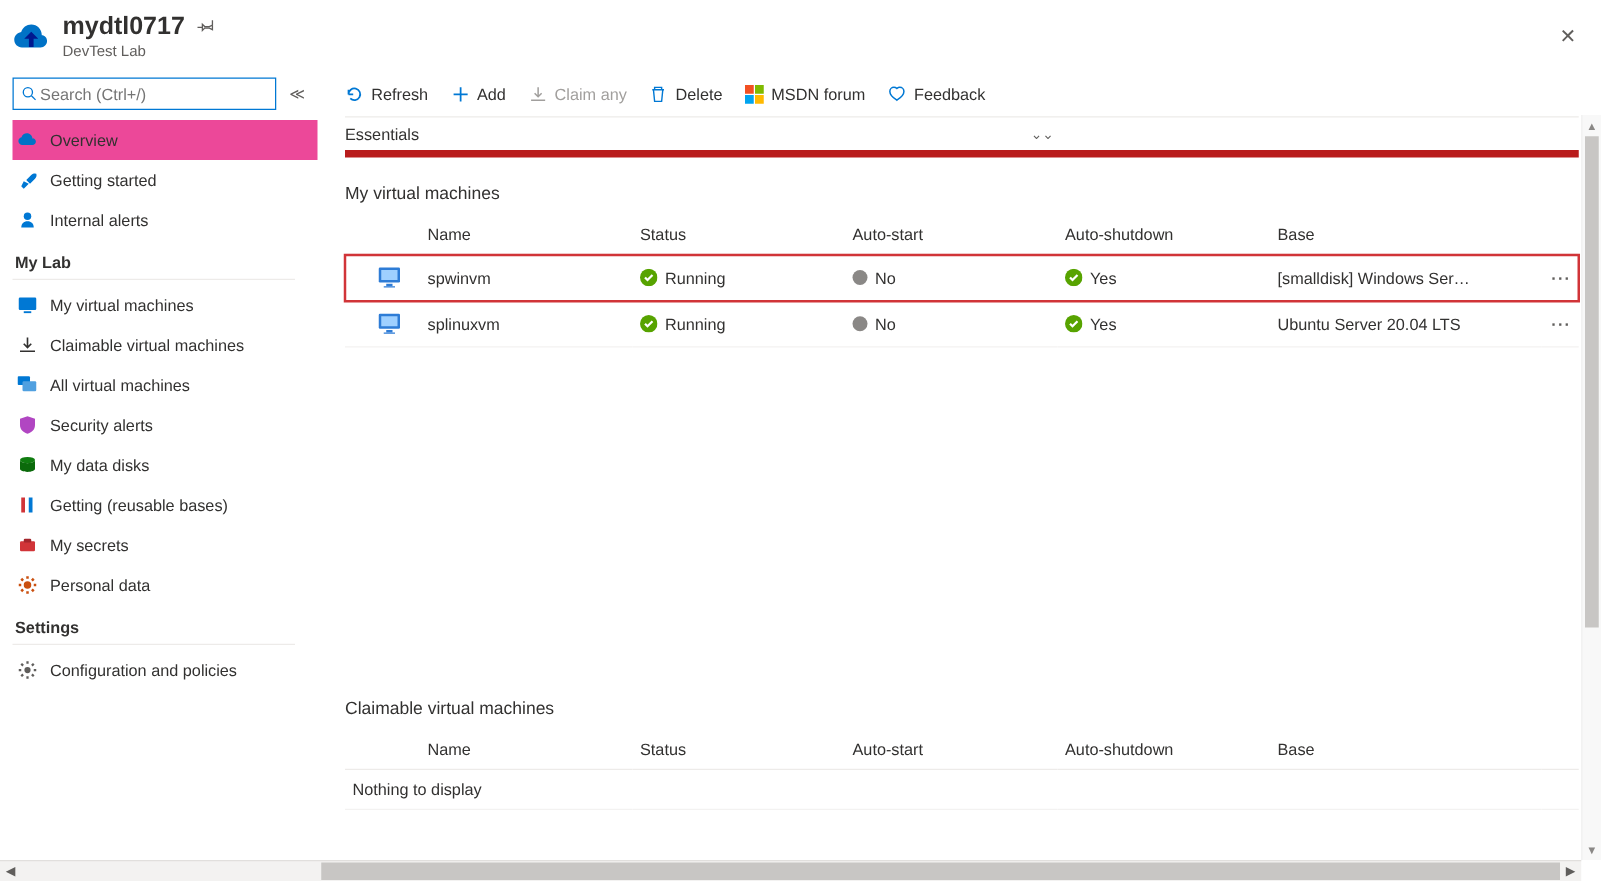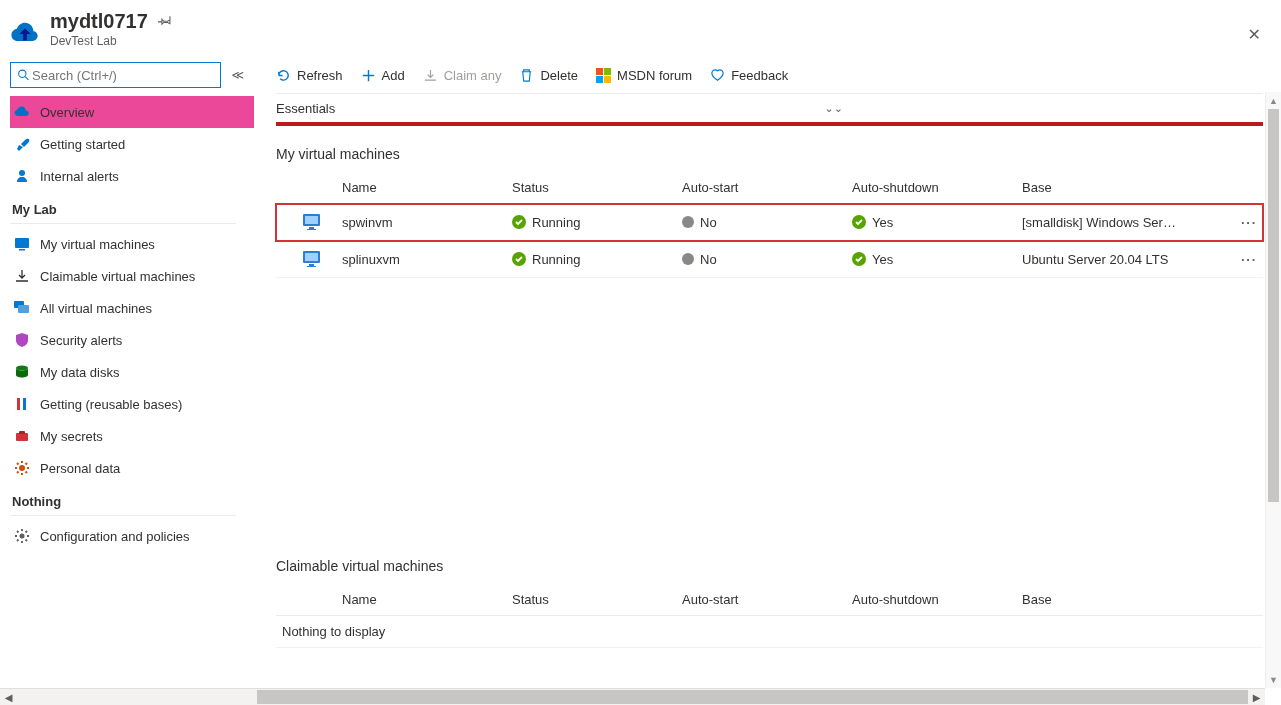--- a/index.html
+++ b/index.html
@@ -9,21 +9,21 @@
     font-size: 13px;
     color: #323130;
     background: #ffffff;
     width: 1281px;
     height: 705px;
     overflow: hidden;
     position: relative;
   }
   .header {
     display: flex;
-    align-items: flex-end;
+    align-items: center;
     padding: 10px 16px 6px 10px;
   }
   .header .cloud-icon {
     width: 30px;
     height: 30px;
     margin-right: 10px;
     margin-top: 2px;
   }
   .header .titles { flex: 1; }
   .header .page-title {
@@ -128,21 +128,21 @@
     cursor: pointer;
     color: #323130;
   }
   .toolbar .tbtn.disabled { color: #a19f9d; }
   .tbtn svg, .tbtn .ms-logo { width: 15px; height: 15px; }
   .essentials {
     height: 32px;
     display: flex;
     align-items: center;
     justify-content: space-between;
-    border-bottom: 4px solid #b91c1c;
+    border-bottom: 6px solid #b91c1c;
     font-size: 13px;
     color: #323130;
     padding-right: 420px;
   }
   .section-title {
     font-size: 14px;
     margin: 20px 0 10px 0;
     color: #323130;
   }
   table.vm-table {
@@ -369,21 +369,21 @@
       <span>My secrets</span>
     </div>
     <div class="nav-item">
       <span class="nav-icon"><svg viewBox="0 0 16 16">
             <circle cx="8" cy="8" r="3" fill="#ca5010"></circle>
             <path stroke="#ca5010" stroke-width="2" fill="none" d="M8 1v2M8 13v2M1 8h2M13 8h2M3 3l1.5 1.5M11.5 11.5L13 13M13 3l-1.5 1.5M4.5 11.5L3 13"></path>
           </svg></span>
       <span>Personal data</span>
     </div>
 
-    <div class="nav-section-title">Nothing</div>
+    <div class="nav-section-title">Settings</div>
 
     <div class="nav-item">
       <span class="nav-icon"><svg viewBox="0 0 16 16">
             <circle cx="8" cy="8" r="2.5" fill="#605e5c"></circle>
             <path stroke="#605e5c" stroke-width="1.8" fill="none" d="M8 1v2M8 13v2M1 8h2M13 8h2M3 3l1.5 1.5M11.5 11.5L13 13M13 3l-1.5 1.5M4.5 11.5L3 13"></path>
           </svg></span>
       <span>Configuration and policies</span>
     </div>
   </div>
 

